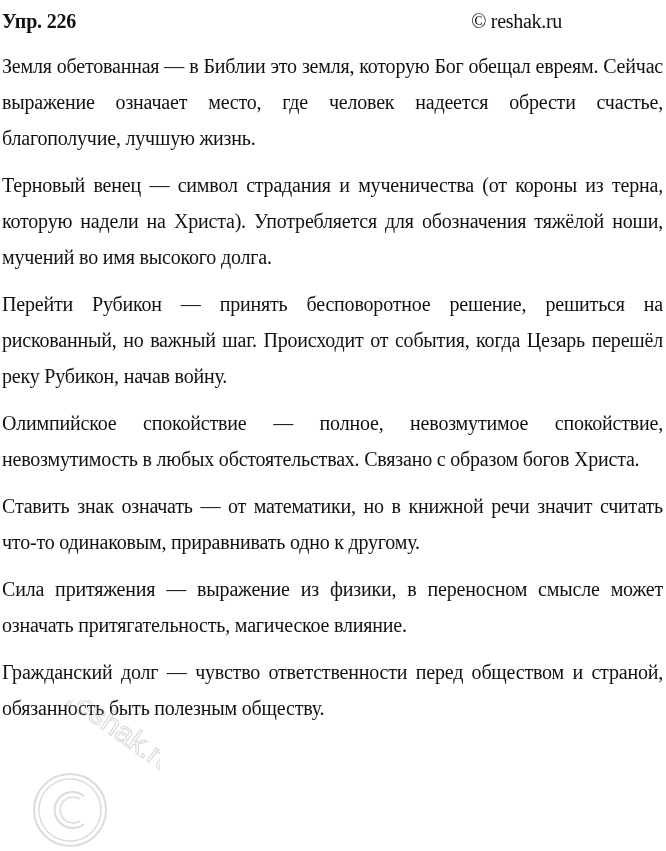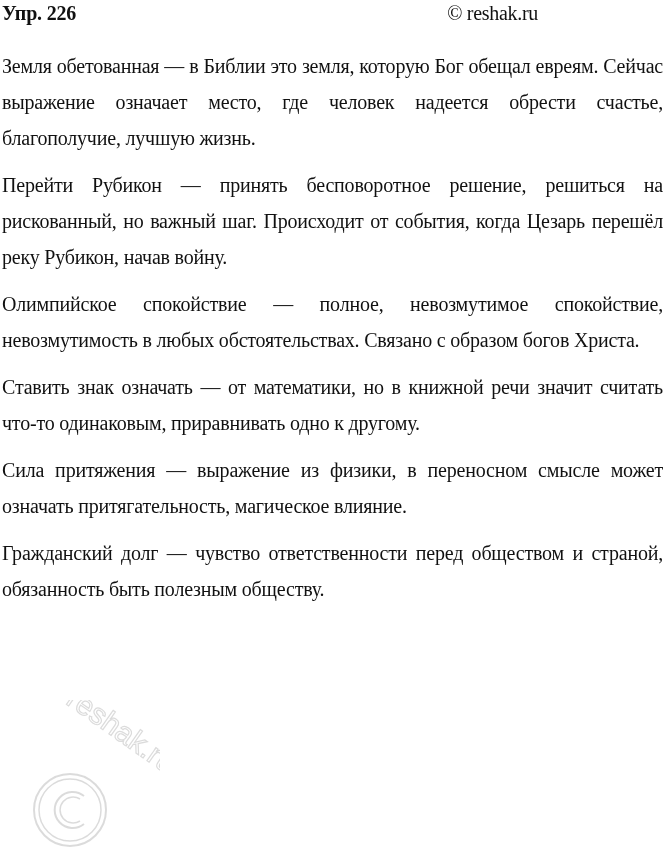--- a/index.html
+++ b/index.html
@@ -2,21 +2,21 @@
 <html><head>
   <meta charset="utf-8">
   <style>
     html, body { margin: 0; padding: 0; background: #ffffff; }
     body {
       width: 666px; height: 851px; position: relative; overflow: hidden;
       font-family: "Liberation Serif", "DejaVu Serif", serif;
       color: #111111;
     }
     .header {
-      position: absolute; left: 0; top: 0; width: 542px; height: 36px;
+      position: absolute; left: 0; top: 8px; width: 542px; height: 36px; padding-left: 24px;
     }
     .ex-title {
       position: absolute; left: 2px; top: 2px;
       font-weight: bold; font-size: 20px; letter-spacing: -0.2px;
     }
     .copyright {
       position: absolute; right: 4px; top: 2px;
       font-size: 20px; letter-spacing: -0.3px; font-family: Liberation Serif, serif;
     }
     .content {
@@ -36,20 +36,21 @@
 </head>
 <body>
 
 <div class="header">
   <div class="ex-title">Упр. 226</div>
   <div class="copyright">© reshak.ru</div>
 </div>
 
 <div class="content">
   <p class="para"><span class="term">Земля обетованная</span><span> — в Библии это земля, которую Бог обещал евреям. Сейчас выражение означает место, где человек надеется обрести счастье, благополучие, лучшую жизнь.</span></p>
+  <p class="para"><span class="term">Терновый венец</span><span> — символ страдания и мученичества (от короны из терна, которую надели на Христа). Употребляется для обозначения тяжёлой ноши, мучений во имя высокого долга.</span></p>
   <p class="para"><span class="term">Перейти Рубикон</span><span> — принять бесповоротное решение, решиться на рискованный, но важный шаг. Происходит от события, когда Цезарь перешёл реку Рубикон, начав войну.</span></p>
   <p class="para"><span class="term">Олимпийское спокойствие</span><span> — полное, невозмутимое спокойствие, невозмутимость в любых обстоятельствах. Связано с образом богов Христа.</span></p>
   <p class="para"><span class="term">Ставить знак означать</span><span> — от математики, но в книжной речи значит считать что-то одинаковым, приравнивать одно к другому.</span></p>
   <p class="para"><span class="term">Сила притяжения</span><span> — выражение из физики, в переносном смысле может означать притягательность, магическое влияние.</span></p>
   <p class="para"><span class="term">Гражданский долг</span><span> — чувство ответственности перед обществом и страной, обязанность быть полезным обществу.</span></p>
 </div>
 
 <div class="watermark">
   <svg width="150" height="150" viewBox="0 0 150 150">
     <defs>

